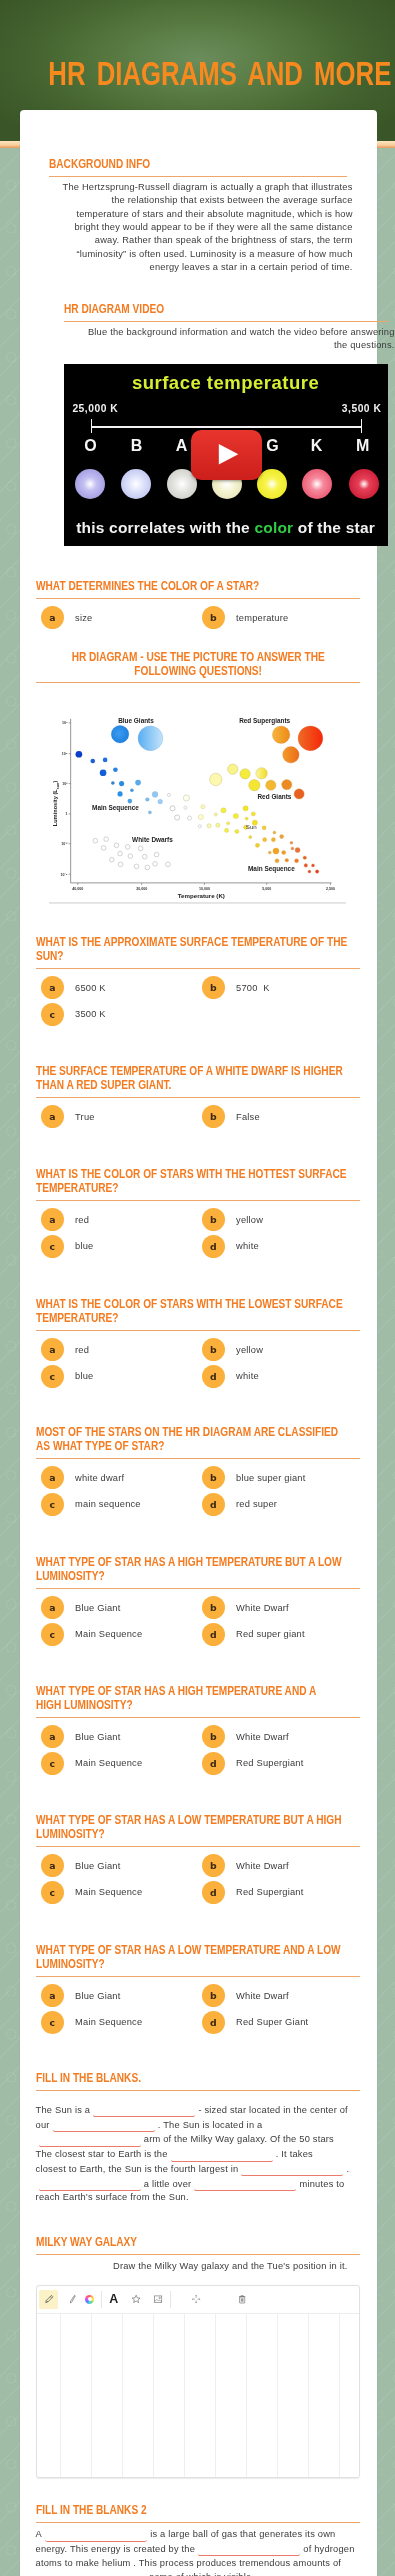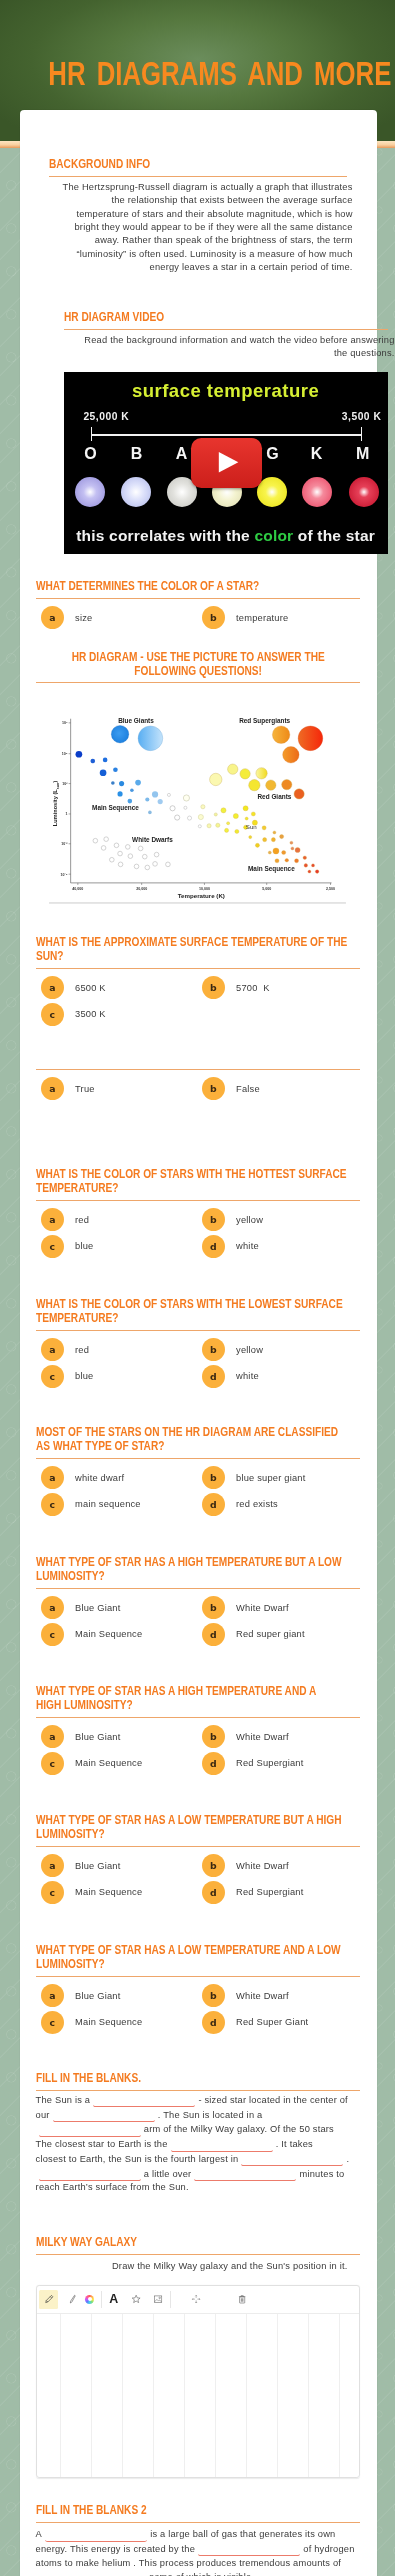--- a/index.html
+++ b/index.html
@@ -55,21 +55,21 @@
 
   
   .video {
     position: relative; margin-top: 5.7px; width: 324px; height: 182px; background: #000;
     overflow: hidden; cursor: pointer;
   }
   .v-title {
     position: absolute; left: 0; top: 7.7px; width: 100%; text-align: center;
     font: bold 18.5px/21.6px "Liberation Sans", sans-serif; color: #d6ef33; letter-spacing: 0.5px;
   }
-  .v-temp { position: absolute; top: 39px; font: bold 10.3px/12.4px "Liberation Sans", sans-serif; color: #f2f2f2; letter-spacing: 0.5px; margin-left: 11px; }
+  .v-temp { position: absolute; top: 39px; font: bold 10.3px/12.4px "Liberation Sans", sans-serif; color: #f2f2f2; letter-spacing: 0.5px; }
   .v-scale { position: absolute; left: 28px; top: 62px; width: 270px; height: 1.5px; background: #f2f2f2; }
   .v-tick { position: absolute; top: 55px; width: 1.5px; height: 14px; background: #f2f2f2; }
   .v-cls {
     position: absolute; top: 73px; width: 20.6px; margin-left: -10.3px; text-align: center;
     font: bold 16px/18.5px "Liberation Sans", sans-serif; color: #f5f5f5;
   }
   .v-star { position: absolute; top: 105px; width: 30px; height: 30px; margin-left: -15px; border-radius: 50%; }
   .s-o { background: radial-gradient(circle at 50% 50%, #ffffff 0%, #c4c0f2 30%, #908ad8 100%); }
   .s-b { background: radial-gradient(circle at 50% 50%, #ffffff 0%, #dfe3fb 35%, #aeb6ea 100%); }
   .s-a { background: radial-gradient(circle at 50% 50%, #ffffff 0%, #e2e2de 40%, #c4c4be 100%); }
@@ -86,21 +86,21 @@
     position: absolute; left: 127px; top: 66px; width: 71px; height: 50px;
     background: linear-gradient(#e8352e, #cc1f1b); border-radius: 10.3px;
     box-shadow: 0 1px 3.1px rgba(0,0,0,0.4); cursor: pointer;
   }
   .play svg { position: absolute; left: 0; top: 0; }
 
   
   .hrimg { position: absolute; left: 29px; top: 600px; width: 297px; height: 194px; }
 
   
-  .flines { margin-top: 4px; }
+  .flines { margin-top: 14px; }
   .fl {
     height: 14.7px; line-height: 14.7px; white-space: nowrap;
     font: 9.3px "Liberation Sans", sans-serif; color: #3b3b3b; letter-spacing: 0.2px;
   }
   .fl.h28 { height: 14.4px; line-height: 14.4px; }
   .blank {
     display: inline-block; box-sizing: border-box; width: 102px; height: 13.4px;
     margin: 0 3.1px; padding: 0 2.1px; border: none; border-bottom: 0.8px solid #ec7b6b;
     border-radius: 0 0 2.6px 2.6px; background: transparent; outline: none;
     font: 8.2px "Liberation Sans", sans-serif; color: #333; vertical-align: baseline;
@@ -145,26 +145,26 @@
   <main class="card">
 
     <section class="sec" style="left:29px; width:298px; top:47px;">
       <div class="hwrap">
           <h2 class="h">BACKGROUND INFO</h2>
         </div>
       <div class="rule"></div>
       <p class="p" style="margin-top:4.6px; width:292px;">The Hertzsprung-Russell diagram is actually a graph that illustrates the relationship that exists between the average surface temperature of stars and their absolute magnitude, which is how bright they would appear to be if they were all the same distance away. Rather than speak of the brightness of stars, the term “luminosity” is often used. Luminosity is a measure of how much energy leaves a star in a certain period of time.</p>
     </section>
 
-    <section class="sec" style="top:200px;padding-left:28px;">
+    <section class="sec" style="top:192px;padding-left:28px;">
       <div class="hwrap">
           <h2 class="h">HR DIAGRAM VIDEO</h2>
         </div>
       <div class="rule"></div>
-      <p class="p p25" style="margin-top:5.2px; width:319px;">Read the background information and watch the video before answering the questions.</p>
+      <p class="p p25" style="margin-top:5.2px; width:319px;">Blue the background information and watch the video before answering the questions.</p>
       <div class="video">
         <div class="v-title">surface temperature</div>
         <div class="v-temp" style="left:8.8px;">25,000 K</div>
         <div class="v-temp" style="right:6.2px;">3,500 K</div>
         <div class="v-scale"></div>
         <div class="v-tick" style="left:27px;"></div>
         <div class="v-tick" style="left:297px;"></div>
         <div class="v-cls" style="left:27px;">O</div>
         <div class="v-cls" style="left:73px;">B</div>
         <div class="v-cls" style="left:118px;">A</div>
@@ -402,20 +402,24 @@
             <span class="olab">5700  K</span>
           </div>
         <div class="opt">
             <span class="bub">c</span>
             <span class="olab">3500 K</span>
           </div>
       </div>
     </section>
 
     <section class="sec" style="top:954px;">
+      <div class="hwrap">
+          <h2 class="h">THE SURFACE TEMPERATURE OF A WHITE DWARF IS HIGHER
+THAN A RED SUPER GIANT.</h2>
+        </div>
       <div class="rule"></div>
       <div class="opts">
         <div class="opt">
             <span class="bub">a</span>
             <span class="olab">True</span>
           </div>
         <div class="opt">
             <span class="bub">b</span>
             <span class="olab">False</span>
           </div>
@@ -488,21 +492,21 @@
         <div class="opt">
             <span class="bub">b</span>
             <span class="olab">blue super giant</span>
           </div>
         <div class="opt">
             <span class="bub">c</span>
             <span class="olab">main sequence</span>
           </div>
         <div class="opt">
             <span class="bub">d</span>
-            <span class="olab">red exists</span>
+            <span class="olab">red super</span>
           </div>
       </div>
     </section>
 
     <section class="sec" style="top:1445px;">
       <div class="hwrap">
           <h2 class="h">WHAT TYPE OF STAR HAS A HIGH TEMPERATURE BUT A LOW
 LUMINOSITY?</h2>
         </div>
       <div class="rule"></div>
@@ -618,21 +622,21 @@
         <div class="fl"><input class="blank" type="text" value="" style=""><span>a little over</span><input class="blank" type="text" value="" style=""><span>minutes to</span></div>
         <div class="fl"><span>reach Earth’s surface from the Sun.</span></div>
       </div>
     </section>
 
     <section class="sec" style="top:2125px;">
       <div class="hwrap">
           <h2 class="h">MILKY WAY GALAXY</h2>
         </div>
       <div class="rule"></div>
-      <p class="p p25" style="margin-top:5.7px;">Draw the Milky Way galaxy and the Sun's position in it.</p>
+      <p class="p p25" style="margin-top:5.7px;">Draw the Milky Way galaxy and the Tue's position in it.</p>
       <div class="draw">
         <div class="tb">
           <div class="tool active" style="left:12px;">
             <svg width="10.3" height="10.3" viewBox="0 0 24 24">
                 <path d="M4 20l1.3-4.8L16.2 4.3a1.9 1.9 0 0 1 2.7 0l.8.8a1.9 1.9 0 0 1 0 2.7L8.8 18.7z M14.6 6l3.4 3.4 M5.4 15.2l3.4 3.4" fill="none" stroke="#333" stroke-width="1.4" stroke-linejoin="round"></path>
               </svg>
           </div>
           <div class="tool" style="left:35px;">
             <svg width="10.3" height="10.3" viewBox="0 0 24 24">
                 <path d="M8 21c-.4-1.8.1-3.6 1.2-5.4L17.6 3l1.6 1.1-7.2 13.4c-1 1.8-2.3 3-4 3.5z" fill="none" stroke="#444" stroke-width="1.3" stroke-linejoin="round"></path>

